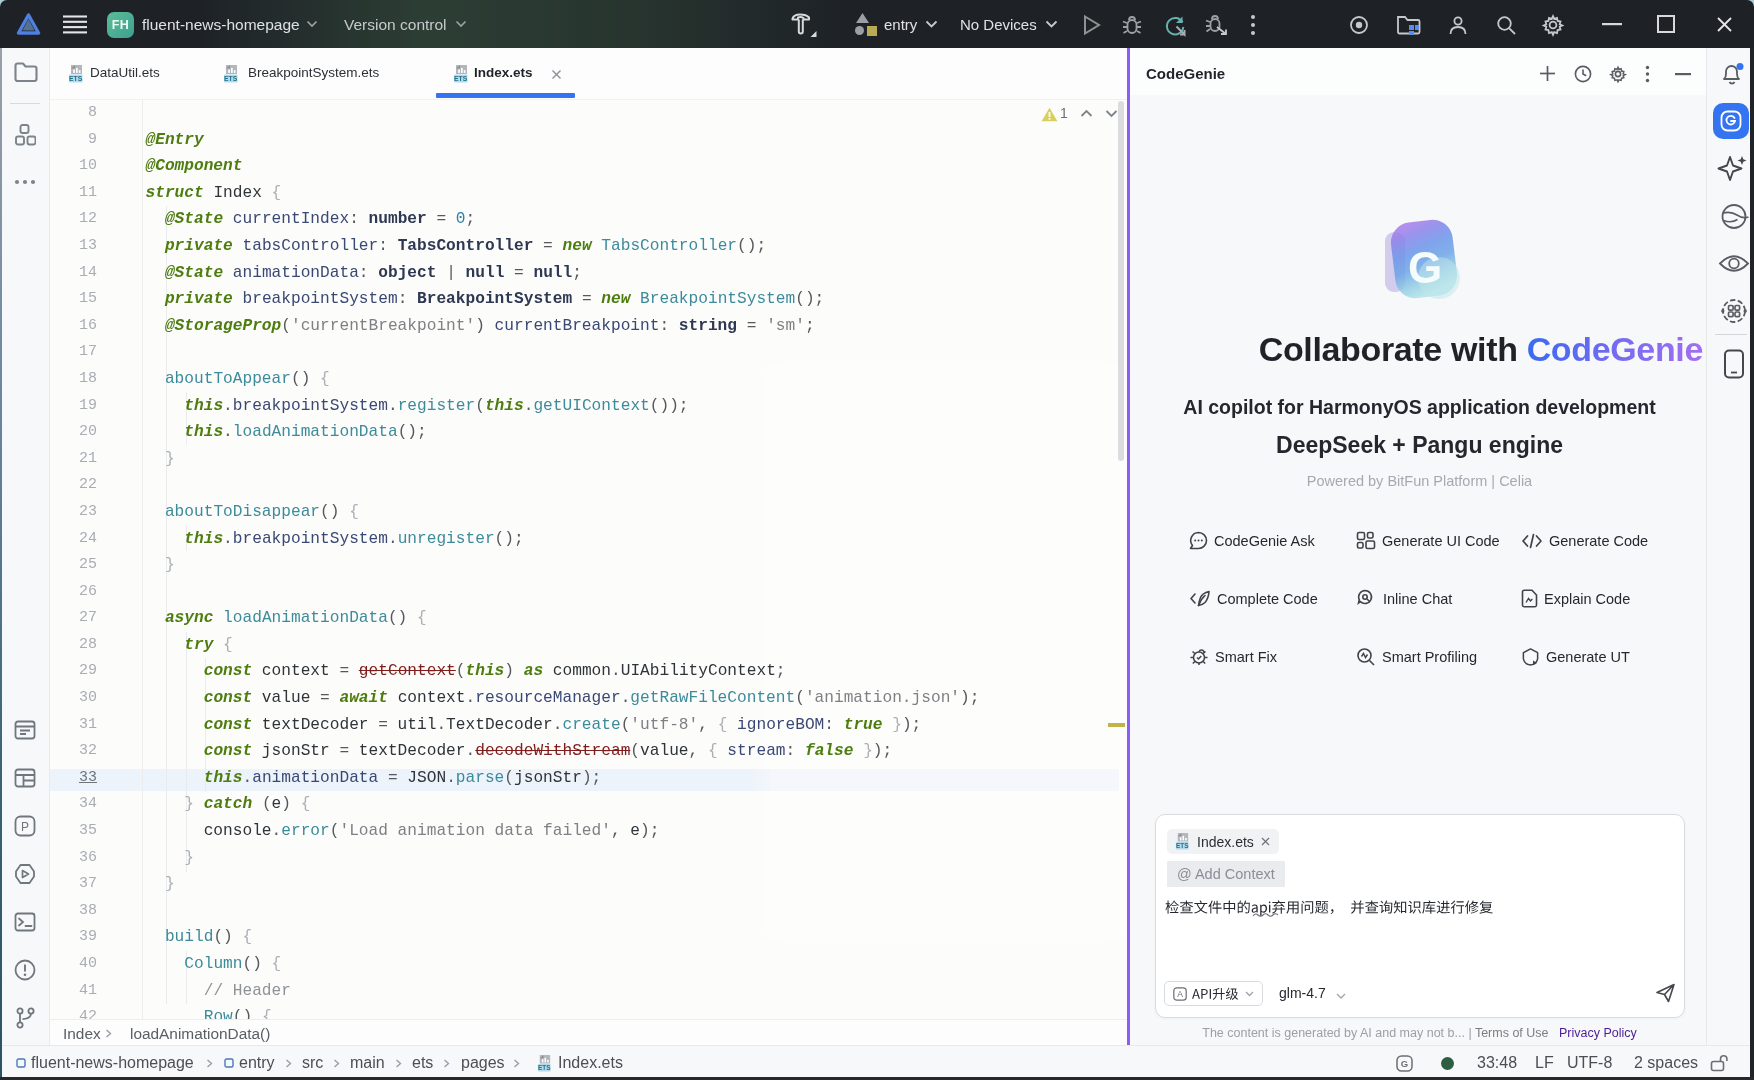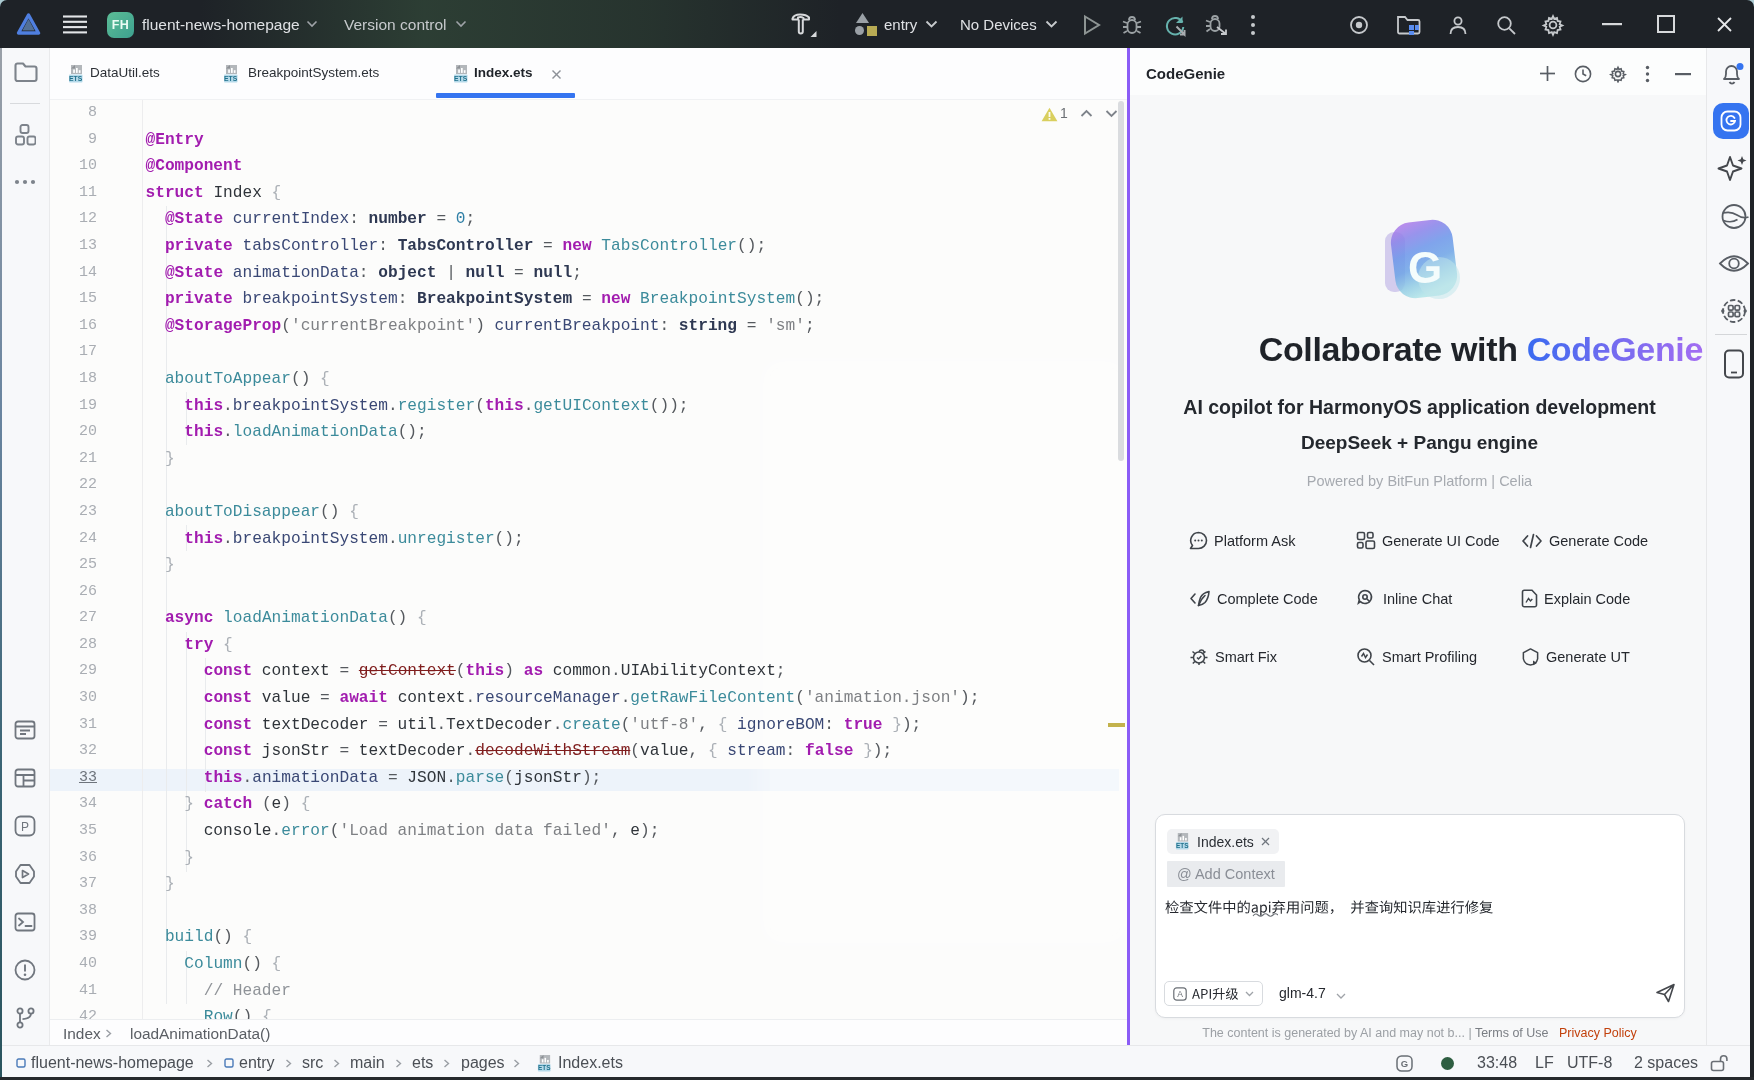--- a/index.html
+++ b/index.html
@@ -24,21 +24,21 @@
     background:#fcfcfb; overflow:hidden; }
   #gutter { position:absolute; left:0px; top:0px; width:47px;
     font-family:"Liberation Mono", monospace; font-size:15px; line-height:26.6px;
     text-align:right; color:#a9adb3; }
   #gutter div { height:26.6px; }
   #gutter .cur { color:#6e747c;text-decoration:underline; }
   #code { position:absolute; left:95.5px; top:0px;
     font-family:"Liberation Mono", monospace; font-size:16.16px; line-height:26.6px;
     white-space:pre; color:#2f343a; }
   #code div { height:26.6px; }
-  .k { color:#a21caf; font-weight:bold; }
+  .k { color:#4d7c0f; font-weight:bold;font-style:italic; }
   .t { color:#2e3852; font-weight:bold; }
   .f { color:#3a4875; }
   .m { color:#3c8b9b; }
   .s { color:#7e8084; }
   .n { color:#2e7fa6; }
   .b { color:#acb1b7; }
   .p { color:#55595e; }
   .c { color:#8f9398; }
   .dep { color:#7f1d1d; text-decoration:line-through; }
   #curline { position:absolute; left:0; top:669px; width:1069px; height:22px;
@@ -397,33 +397,33 @@
           <stop offset="1" stop-color="#b3e4e7"></stop>
       </linearGradient>
     </defs>
     <rect x="6" y="16" width="20" height="60" rx="9" fill="#cec7eb" opacity="0.9"></rect>
     <rect x="14" y="5" width="62" height="76" rx="20" fill="url(#cubeg)" transform="rotate(-7 45 43)" opacity="0.88"></rect>
     <circle cx="60" cy="62" r="21" fill="#bfe6ec" opacity="0.5"></circle>
     <text x="46" y="67" font-size="44" font-weight="bold" fill="#f4fcfc" text-anchor="middle" font-family="Liberation Sans, sans-serif">G</text>
   </svg>
   <div class="abs" style="left:-6px;top:282px;width:579px;text-align:right;font-size:34px;font-weight:bold;color:#1f2329;letter-spacing:-0.35px">Collaborate with <span style="background:linear-gradient(90deg,#3a6bf0,#7a6cf0 55%,#a36df2);-webkit-background-clip:text;background-clip:text;color:transparent">CodeGenie</span></div>
   <div class="abs" style="left:0;top:348px;width:579px;text-align:center;font-size:19.5px;font-weight:bold;color:#24282e">AI copilot for HarmonyOS application development</div>
-  <div class="abs" style="left:0;top:384px;width:579px;text-align:center;font-size:19px;font-weight:bold;color:#24282e">DeepSeek + Pangu engine</div>
+  <div class="abs" style="left:0;top:384px;width:579px;text-align:center;font-size:23px;font-weight:bold;color:#24282e">DeepSeek + Pangu engine</div>
   <div class="abs" style="left:0;top:425px;width:579px;text-align:center;font-size:14.5px;color:#a6aab0">Powered by BitFun Platform | Celia</div>
 
   <div class="feat" style="left:59px;top:483px">
     <svg width="19" height="19" viewBox="0 0 19 19">
         <path d="M9.5 1.5 a8 8 0 0 1 0 16 h-8 l2 -3 a8 8 0 0 1 6 -13 z" fill="none" stroke="#3f444a" stroke-width="1.6" stroke-linejoin="round"></path>
         <g fill="#3f444a">
           <circle cx="6.2" cy="9.5" r="1"></circle>
           <circle cx="9.5" cy="9.5" r="1"></circle>
           <circle cx="12.8" cy="9.5" r="1"></circle>
         </g>
       </svg>
-    <span>Platform Ask</span>
+    <span>CodeGenie Ask</span>
   </div>
   <div class="feat" style="left:226px;top:483px">
     <svg width="20" height="19" viewBox="0 0 20 19">
         <g fill="none" stroke="#3f444a" stroke-width="1.6">
           <rect x="1.5" y="1.5" width="7" height="7" rx="1.5"></rect>
           <rect x="11.5" y="1.5" width="5.5" height="5.5" rx="1.5"></rect>
           <rect x="1.5" y="11.5" width="5.5" height="5.5" rx="1.5"></rect>
           <rect x="10" y="10" width="8.5" height="7.5" rx="1.5"></rect>
         </g>
       </svg>
@@ -558,21 +558,21 @@
         </svg>
     </div>
     <div class="abs" style="left:123px;top:170px;font-size:14px;color:#25282e">glm-4.7</div>
     <svg class="abs" style="left:180px;top:178px" width="10" height="7" viewBox="0 0 10 7">
         <path d="M1 1 L5 5 L9 1" fill="none" stroke="#9fa3a8" stroke-width="1.3"></path>
       </svg>
     <svg class="abs" style="left:499px;top:168px" width="21" height="20" viewBox="0 0 21 20">
       <path d="M2 9.5 L19 1.5 L13.5 18.5 L9.5 11.5 Z M9.5 11.5 L19 1.5" fill="none" stroke="#44474c" stroke-width="1.6" stroke-linejoin="round"></path>
     </svg>
   </div>
-  <div class="abs" style="left:0;top:978px;width:579px;text-align:center;font-size:12.5px;color:#9ca0a5">The content is generated by AI and may not b... | <span style="color:#7a7e84">Terms of Use</span>&nbsp;&nbsp;&nbsp;<span style="color:#c2410c">Privacy Policy</span></div>
+  <div class="abs" style="left:0;top:978px;width:579px;text-align:center;font-size:12.5px;color:#9ca0a5">The content is generated by AI and may not b... | <span style="color:#7a7e84">Terms of Use</span>&nbsp;&nbsp;&nbsp;<span style="color:#4c1d95">Privacy Policy</span></div>
 </div>
 <div id="rightstrip">
   <svg class="abs" style="left:14px;top:14px" width="23" height="24" viewBox="0 0 23 24">
     <path d="M3 17 q2 -1.5 2 -5 v-2.5 a5.5 5.5 0 0 1 11 0 V12 q0 3.5 2 5 z" fill="none" stroke="#585d64" stroke-width="1.8" stroke-linejoin="round"></path>
     <path d="M8.5 20 a2.8 2.8 0 0 0 5 0" fill="none" stroke="#585d64" stroke-width="1.8"></path>
     <circle cx="19" cy="4.5" r="3.5" fill="#3574f0"></circle>
   </svg>
   <div class="abs" style="left:6px;top:55px;width:36px;height:36px;border-radius:10px;background:#3574f0"></div>
   <svg class="abs" style="left:13px;top:62px" width="22" height="22" viewBox="0 0 22 22">
     <rect x="1.5" y="1.5" width="19" height="19" rx="6" fill="none" stroke="#ffffff" stroke-width="1.8"></rect>

